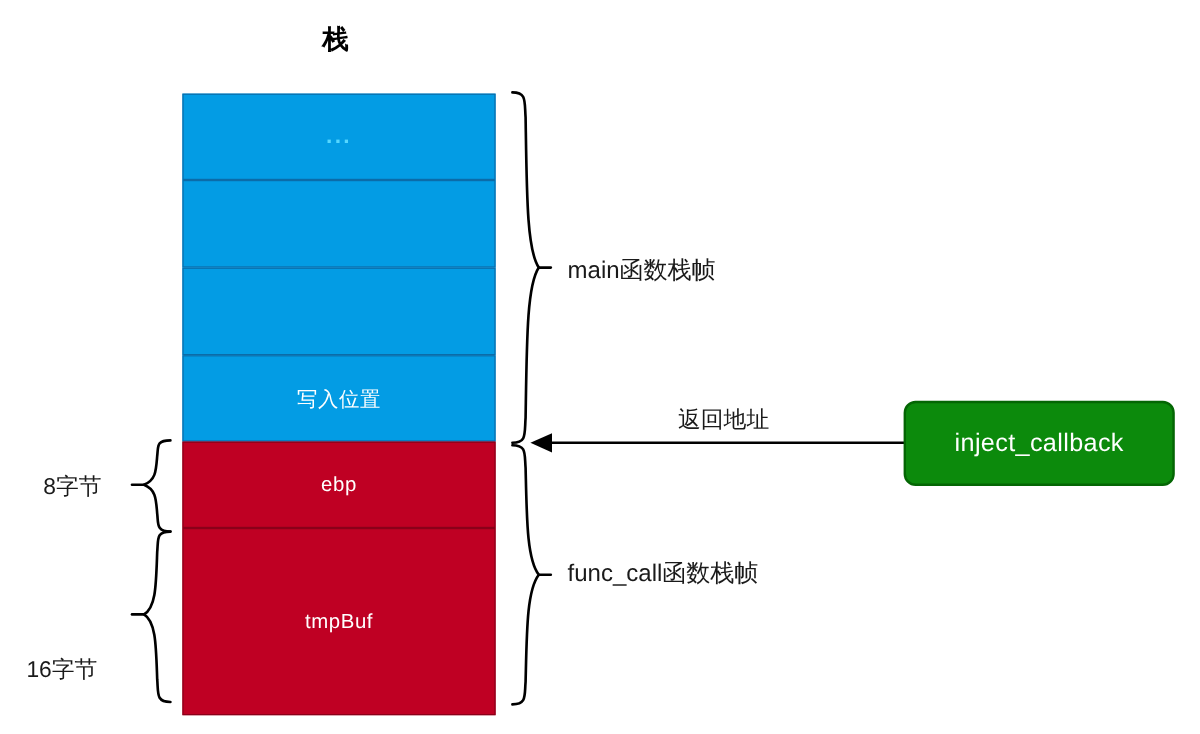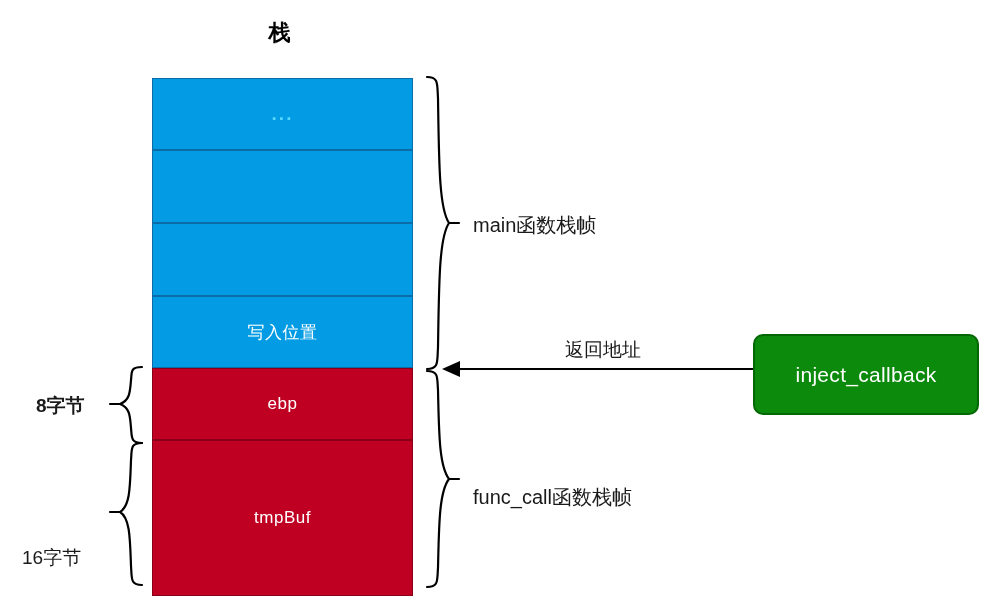--- a/index.html
+++ b/index.html
@@ -85,24 +85,24 @@
   }
 
   
   .side-label {
     position: absolute;
     font-size: 19px;
     color: #1a1a1a;
     white-space: nowrap;
     text-align: right;
   }
-  #label-8bytes  { left: 36px;  top: 393px; font-weight: bold; }
+  #label-8bytes  { left: 36px;  top: 393px; }
   #label-16bytes { left: 22px;  top: 500px; margin-top: 45px; }
   #label-main-frame      { left: 473px; top: 212px; font-size: 20px; }
-  #label-func-call-frame { left: 473px; top: 464px; font-size: 20px; margin-top: 20px; }
+  #label-func-call-frame { left: 473px; top: 464px; font-size: 20px; }
   #label-write-position  { left: 565px; top: 337px; font-size: 19px; }
 
   
   #write-arrow {
     position: absolute;
     left: 440px;
     top: 352px;
     width: 320px;
     height: 34px;
     overflow: visible;
@@ -113,21 +113,21 @@
     fill: none;
   }
   .arrow-head { fill: #000000; }
 
   
   #inject-callback-node {
     position: absolute;
     left: 753px;
     top: 334px;
     width: 226px;
-    height: 81px;
+    height: 71px;
     background: #0c8a0c;
     border: 2px solid #046604;
     border-radius: 10px;
     box-sizing: border-box;
     display: flex;
     align-items: center;
     justify-content: center;
     color: #ffffff;
     font-size: 21px;
     letter-spacing: 0.3px;

